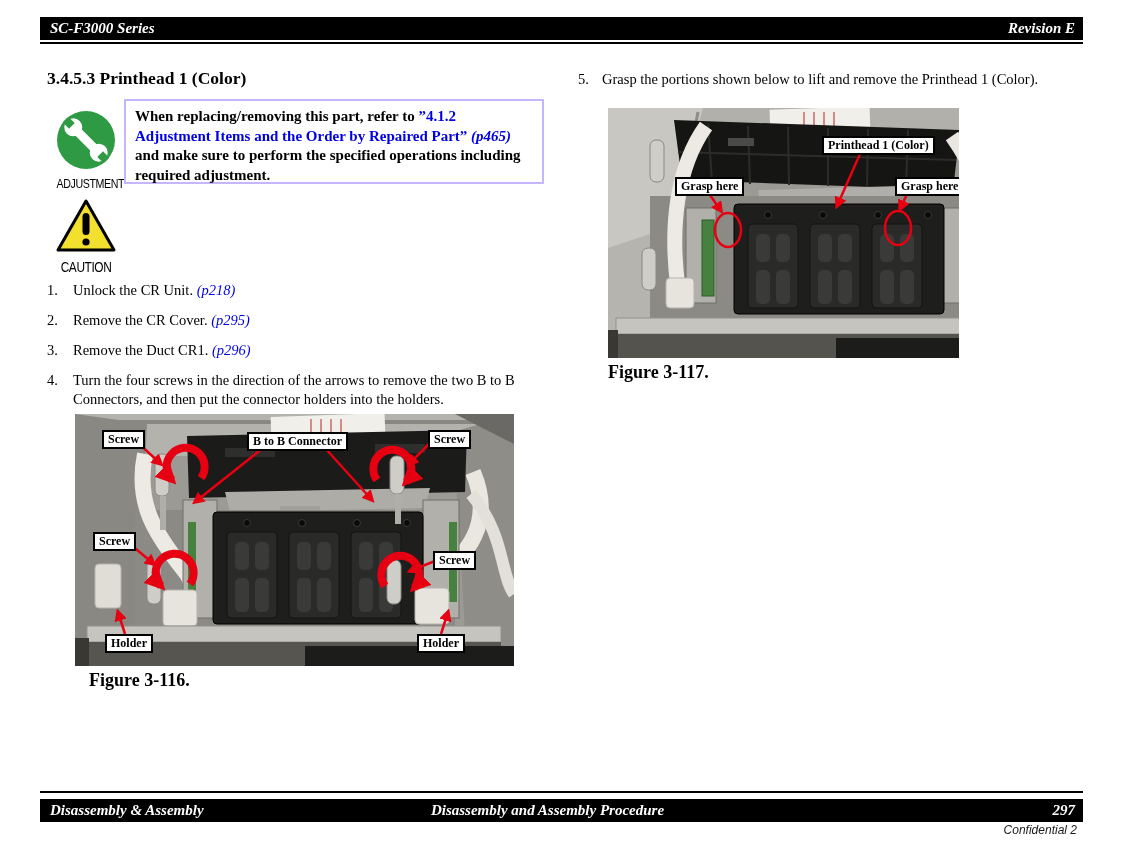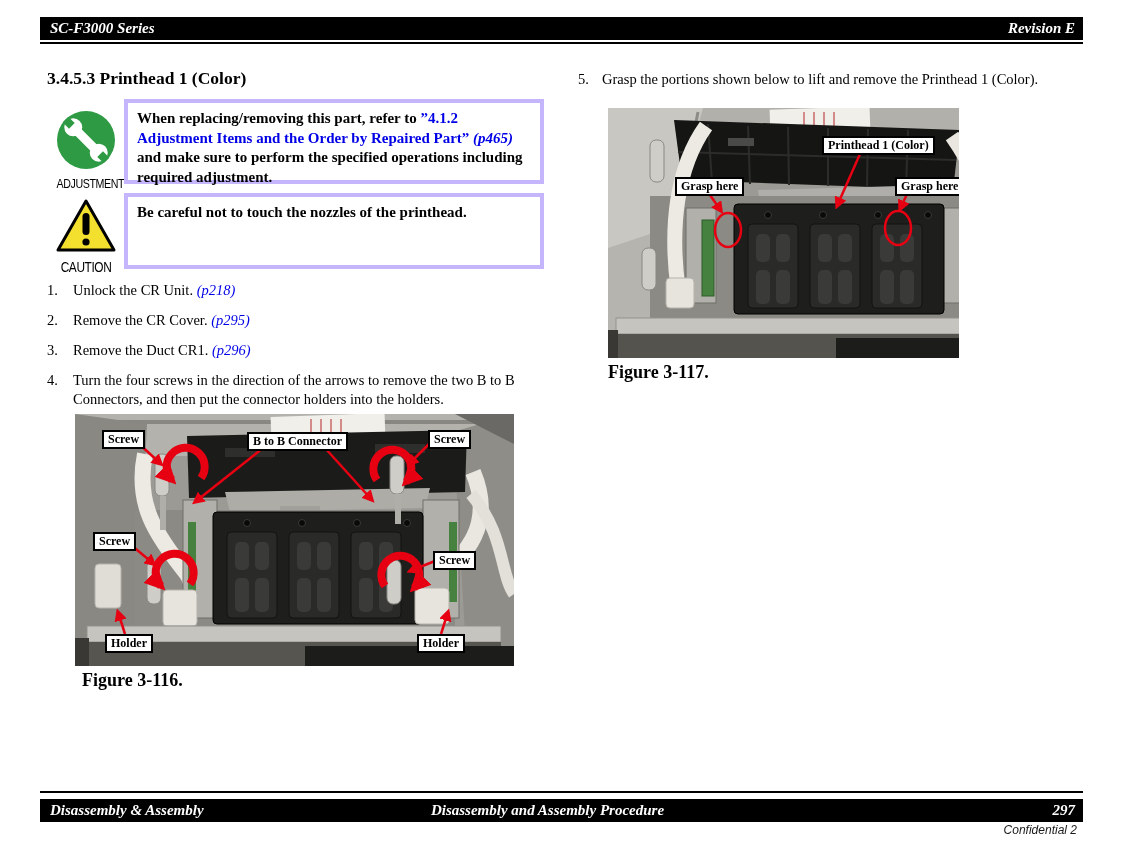--- a/index.html
+++ b/index.html
@@ -11,21 +11,21 @@
        display:flex;align-items:center;justify-content:space-between;
        color:#fff;font-weight:bold;font-style:italic;font-size:15px;padding:0;}
   .bar .l{margin-left:10px;}
   .bar .r{margin-right:8px;margin-left:30px;}
   .rule{position:absolute;left:40px;width:1043px;height:2px;background:#000;}
   .confidential{position:absolute;right:46px;top:823px;font-family:"Liberation Sans",sans-serif;
        font-style:italic;font-size:12px;color:#1a1a1a;}
 
   
   .h1{position:absolute;left:47px;top:68px;font-size:17.5px;font-weight:bold;}
-  .notebox{position:absolute;left:124px;width:420px;border:4px solid #c4b5fd;background:#fff;
+  .notebox{position:absolute;left:124px;width:420px;border:2px solid #c4b5fd;background:#fff;
        font-weight:bold;font-size:15px;line-height:1.3;padding:6px 9px;box-sizing:border-box;}
   .bluelink{color:#0000e6;}
   .blueref{color:#0000e6;font-style:italic;font-weight:normal;}
   .bluerefb{color:#0000e6;font-style:italic;font-weight:bold;}
   .icon-wrap{position:absolute;width:72px;text-align:center;}
   .icon-cap{font-family:"Liberation Sans",sans-serif;font-size:13px;letter-spacing:-0.5px;
        transform:scaleX(0.82);transform-origin:center;white-space:nowrap;margin-top:1px;}
 
   .steps{position:absolute;left:47px;top:281px;width:486px;font-size:14.5px;}
   .step{display:flex;margin-bottom:12px;line-height:1.25;}
@@ -74,23 +74,20 @@
 
   <div class="icon-wrap" style="left:50px;top:198px;">
     <svg width="62" height="56" viewBox="0 0 62 56">
       <polygon points="31,3 59,52 3,52" fill="#f2df2e" stroke="#000" stroke-width="3" stroke-linejoin="round"></polygon>
       <rect x="27.5" y="15" width="7" height="22" rx="3.5" fill="#000"></rect>
       <circle cx="31" cy="44" r="3.6" fill="#000"></circle>
     </svg>
     <div class="icon-cap" style="font-size:14.5px;">CAUTION</div>
   </div>
 
-  <div class="notebox" style="top:193px;height:76px;">
-    <span>Be careful not to touch the nozzles of the printhead.</span>
-  </div>
 
   <div class="steps">
     <div class="step">
       <span class="n">1.</span>
       <span><span>Unlock the CR Unit. </span><span class="blueref">(p218)</span></span>
     </div>
     <div class="step">
       <span class="n">2.</span>
       <span><span>Remove the CR Cover. </span><span class="blueref">(p295)</span></span>
     </div>
@@ -214,21 +211,21 @@
       </g>
     </svg>
     <div class="flabel" style="left:27px;top:16px;">Screw</div>
     <div class="flabel" style="left:172px;top:18px;">B to B Connector</div>
     <div class="flabel" style="left:353px;top:16px;">Screw</div>
     <div class="flabel" style="left:18px;top:118px;">Screw</div>
     <div class="flabel" style="left:358px;top:137px;">Screw</div>
     <div class="flabel" style="left:30px;top:220px;">Holder</div>
     <div class="flabel" style="left:342px;top:220px;">Holder</div>
   </div>
-  <div class="caption" style="left:82px;top:670px;width:439px;">Figure 3-116.</div>
+  <div class="caption" style="left:89px;top:670px;width:439px;">Figure 3-116.</div>
 
   <div class="photo" style="left:608px;top:108px;width:351px;height:250px;">
     <svg width="439" height="250" viewBox="0 0 439 250">
       <defs>
         <marker id="ahSm2" viewBox="0 0 10 10" refX="7" refY="5" markerWidth="5" markerHeight="5" orient="auto">
             <path d="M0,0 L10,5 L0,10 z" fill="#e60012"></path>
           </marker>
       </defs>
       <rect width="439" height="250" fill="#9c9a95"></rect>
       <rect y="0" width="439" height="40" fill="#b2b0ab"></rect>

